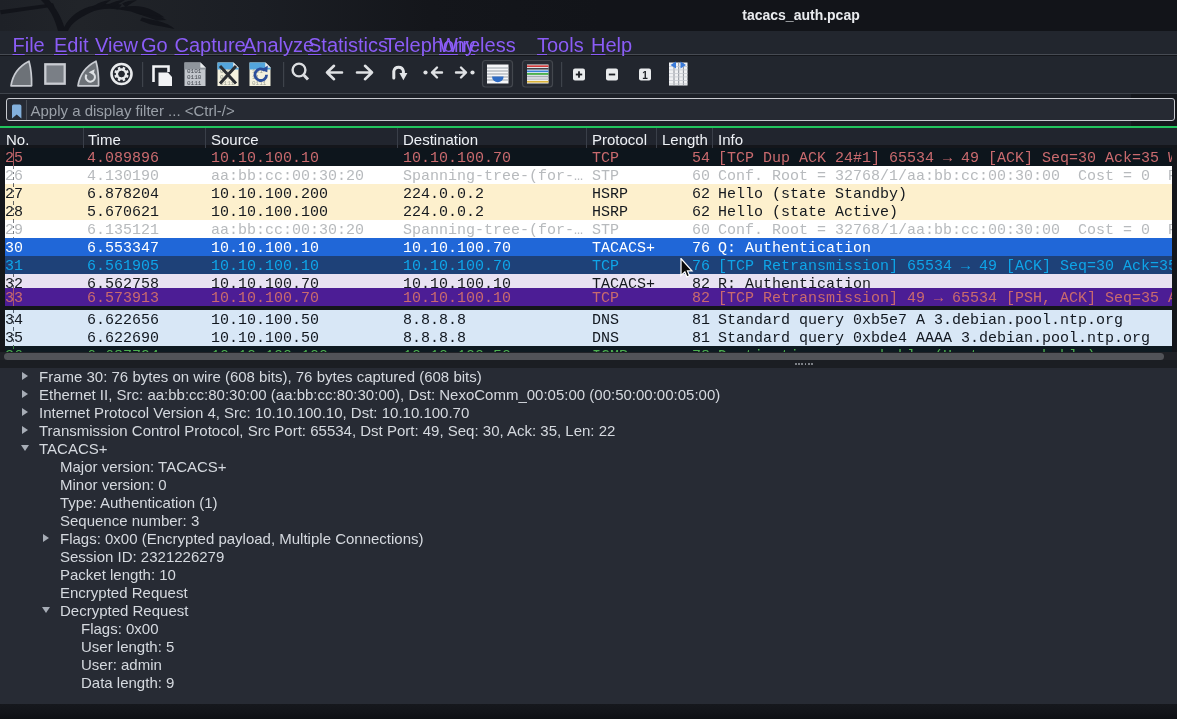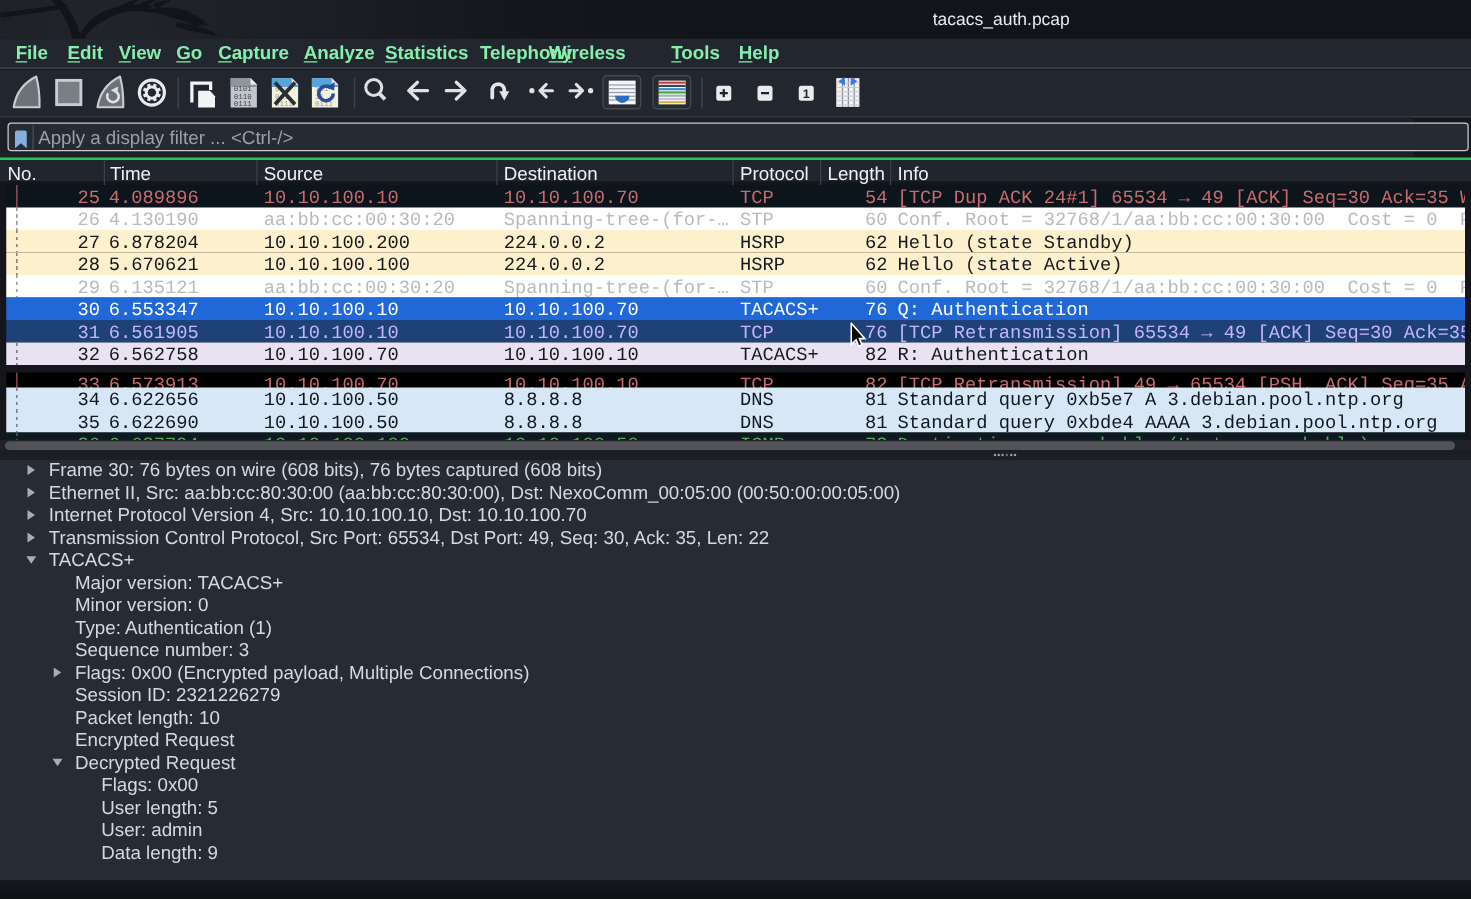--- a/index.html
+++ b/index.html
@@ -2,42 +2,42 @@
 <html><head>
 <meta charset="utf-8">
 <style>
 * { margin:0; padding:0; box-sizing:border-box; }
 html,body { width:1177px; height:719px; overflow:hidden; background:#14161b; }
 body { position:relative; font-family:"Liberation Sans", sans-serif; }
 .abs { position:absolute; }
 
 #titlebar { left:0; top:0; width:1177px; height:31px;
   background:linear-gradient(90deg,#1e2127 0px,#212429 80px,#1b1e24 260px,#14161b 430px,#121419 600px,#121419 1177px); }
-#title { left:801px; top:7px; transform:translateX(-50%); color:#e9ebee; font-size:14px; font-weight:normal; white-space:nowrap; }
+#title { left:801px; top:7px; transform:translateX(-50%); color:#e9ebee; font-size:14px; font-weight:bold; white-space:nowrap; }
 
 #menubar { left:0; top:31px; width:1177px; height:24px; background:#22262e; border-bottom:1px solid #474b53; }
-.mi { position:absolute; top:3px; color:#86efac; font-size:15px; white-space:nowrap;font-weight:bold; }
+.mi { position:absolute; top:3px; color:#8b5cf6; font-size:20px; white-space:nowrap; }
 .mi u { text-decoration-thickness:1px; text-underline-offset:2px; }
 
 #toolbar { left:0; top:56px; width:1177px; height:38px; background:#22262e; border-bottom:1.5px solid #3e434b; }
 
 #filterbar { left:0; top:94px; width:1131px; height:32px; background:#1c1f26; }
 #finput { position:absolute; left:6px; top:4px; width:1169px; height:23px; background:#262a33;
   border:1px solid #c9cbd0; border-radius:3px; }
 #fsep { position:absolute; left:18.5px; top:1px; width:1px; height:19.5px; background:#4a4e56; }
 #fph { position:absolute; left:23.5px; top:3px; font-size:15px; color:#9aa0a8; white-space:nowrap; }
 
 #phead { left:0; top:126px; width:1177px; height:19px; background:#21252e; border-top:2px solid #22c55e; }
 .hd { position:absolute; top:3px; color:#eef1f5; font-size:15px; }
 .hline { position:absolute; top:0; width:1px; height:22px; background:#3a3f49; }
 #rows { left:0; top:148px; width:1177px; height:204px; overflow:hidden; background:#14161b; }
 .row { position:absolute; left:5px; width:1167px; height:18px; font-family:"Liberation Mono", monospace;
   font-size:15px; line-height:18px; white-space:pre; overflow:hidden; }
 .row span { position:absolute; top:1.8px; }
-.cno  { left:0; width:75px; text-align:right; }
+.cno  { left:0; width:75px; }
 .ctime{ left:82px; }
 .csrc { left:206px; }
 .cdst { left:398px; }
 .cpro { left:587px; }
 .clen { left:625px; width:80px; text-align:right; }
 .cinf { left:713px; }
 .rl { position:absolute; left:7.5px; top:0; width:1.4px; height:18px;
   background:repeating-linear-gradient(180deg, currentColor 0 2.8px, transparent 2.8px 5.6px); opacity:.8; }
 .rs { position:absolute; left:7.5px; top:0; width:1.4px; height:18px; background:currentColor; opacity:.9; }
 
@@ -214,23 +214,23 @@
   <i class="hline" style="left:712px"></i>
 </div>
 
 <div class="abs" id="rows">
 <div class="row" style="top:0px;background:#0d151c;color:#c96a6e"><i class="rs" style="color:#b85f66"></i><span class="cno">25</span><span class="ctime">4.089896</span><span class="csrc">10.10.100.10</span><span class="cdst">10.10.100.70</span><span class="cpro">TCP</span><span class="clen">54</span><span class="cinf">[TCP Dup ACK 24#1] 65534 → 49 [ACK] Seq=30 Ack=35 W</span></div>
 <div class="row" style="top:18px;background:#ffffff;color:#b7babd"><i class="rl" style="color:#5a5f66"></i><span class="cno">26</span><span class="ctime">4.130190</span><span class="csrc">aa:bb:cc:00:30:20</span><span class="cdst">Spanning-tree-(for-…</span><span class="cpro">STP</span><span class="clen">60</span><span class="cinf">Conf. Root = 32768/1/aa:bb:cc:00:30:00  Cost = 0  P</span></div>
 <div class="row" style="top:36px;background:#fdf0cd;color:#15191f"><i class="rl" style="color:#3a3f46"></i><span class="cno">27</span><span class="ctime">6.878204</span><span class="csrc">10.10.100.200</span><span class="cdst">224.0.0.2</span><span class="cpro">HSRP</span><span class="clen">62</span><span class="cinf">Hello (state Standby)</span></div>
 <div class="row" style="top:54px;background:#fdf0cd;color:#15191f"><i class="rl" style="color:#3a3f46"></i><span class="cno">28</span><span class="ctime">5.670621</span><span class="csrc">10.10.100.100</span><span class="cdst">224.0.0.2</span><span class="cpro">HSRP</span><span class="clen">62</span><span class="cinf">Hello (state Active)</span></div>
 <div class="row" style="top:72px;background:#ffffff;color:#b7babd"><i class="rl" style="color:#5a5f66"></i><span class="cno">29</span><span class="ctime">6.135121</span><span class="csrc">aa:bb:cc:00:30:20</span><span class="cdst">Spanning-tree-(for-…</span><span class="cpro">STP</span><span class="clen">60</span><span class="cinf">Conf. Root = 32768/1/aa:bb:cc:00:30:00  Cost = 0  P</span></div>
 <div class="row" style="top:90px;background:#2067d8;color:#ffffff"><span class="cno">30</span><span class="ctime">6.553347</span><span class="csrc">10.10.100.10</span><span class="cdst">10.10.100.70</span><span class="cpro">TACACS+</span><span class="clen">76</span><span class="cinf">Q: Authentication</span></div>
-<div class="row" style="top:108px;background:#1e4178;color:#c4b5fd"><span class="cno">31</span><span class="ctime">6.561905</span><span class="csrc">10.10.100.10</span><span class="cdst">10.10.100.70</span><span class="cpro">TCP</span><span class="clen">76</span><span class="cinf">[TCP Retransmission] 65534 → 49 [ACK] Seq=30 Ack=35</span></div>
+<div class="row" style="top:108px;background:#1e4178;color:#0ea5e9"><span class="cno">31</span><span class="ctime">6.561905</span><span class="csrc">10.10.100.10</span><span class="cdst">10.10.100.70</span><span class="cpro">TCP</span><span class="clen">76</span><span class="cinf">[TCP Retransmission] 65534 → 49 [ACK] Seq=30 Ack=35</span></div>
 <div class="row" style="top:126px;background:#e8e2f2;color:#15191f"><i class="rl" style="color:#3a3f46"></i><span class="cno">32</span><span class="ctime">6.562758</span><span class="csrc">10.10.100.70</span><span class="cdst">10.10.100.10</span><span class="cpro">TACACS+</span><span class="clen">82</span><span class="cinf">R: Authentication</span></div>
-<div class="row" style="top:150px;background:#000000;color:#c96a6e"><i class="rs" style="color:#b85f66"></i><span class="cno">33</span><span class="ctime">6.573913</span><span class="csrc">10.10.100.70</span><span class="cdst">10.10.100.10</span><span class="cpro">TCP</span><span class="clen">82</span><span class="cinf">[TCP Retransmission] 49 → 65534 [PSH, ACK] Seq=35 A</span></div>
+<div class="row" style="top:140px;background:#4c1d95;color:#c96a6e"><i class="rs" style="color:#b85f66"></i><span class="cno">33</span><span class="ctime">6.573913</span><span class="csrc">10.10.100.70</span><span class="cdst">10.10.100.10</span><span class="cpro">TCP</span><span class="clen">82</span><span class="cinf">[TCP Retransmission] 49 → 65534 [PSH, ACK] Seq=35 A</span></div>
 <div class="row" style="top:162px;background:#d8e7f6;color:#11171f"><i class="rl" style="color:#33404f"></i><span class="cno">34</span><span class="ctime">6.622656</span><span class="csrc">10.10.100.50</span><span class="cdst">8.8.8.8</span><span class="cpro">DNS</span><span class="clen">81</span><span class="cinf">Standard query 0xb5e7 A 3.debian.pool.ntp.org</span></div>
 <div class="row" style="top:180px;background:#d8e7f6;color:#11171f"><i class="rl" style="color:#33404f"></i><span class="cno">35</span><span class="ctime">6.622690</span><span class="csrc">10.10.100.50</span><span class="cdst">8.8.8.8</span><span class="cpro">DNS</span><span class="clen">81</span><span class="cinf">Standard query 0xbde4 AAAA 3.debian.pool.ntp.org</span></div>
 <div class="row" style="top:198px;background:#0e1a21;color:#4cb04f"><i class="rl" style="color:#3f9b44"></i><span class="cno">36</span><span class="ctime">6.687794</span><span class="csrc">10.10.100.100</span><span class="cdst">10.10.100.50</span><span class="cpro">ICMP</span><span class="clen">78</span><span class="cinf">Destination unreachable (Host unreachable)</span></div>
 </div>
 
 <div class="abs" id="hscroll">
     <div id="hthumb"></div>
   </div>
 <div class="abs" id="splitter">
   <i class="dot" style="left:795.0px"></i>

